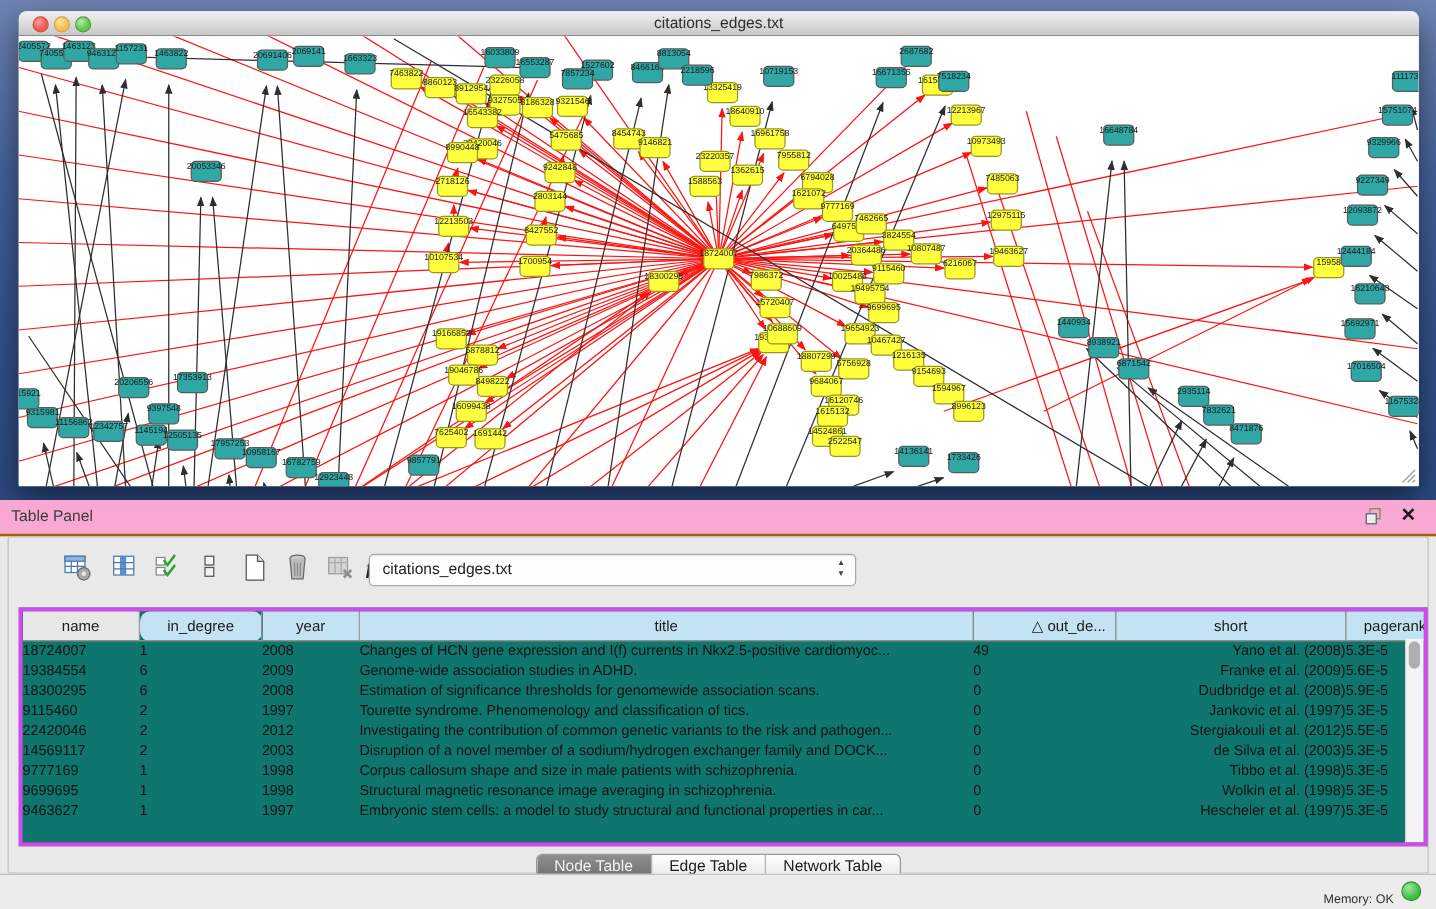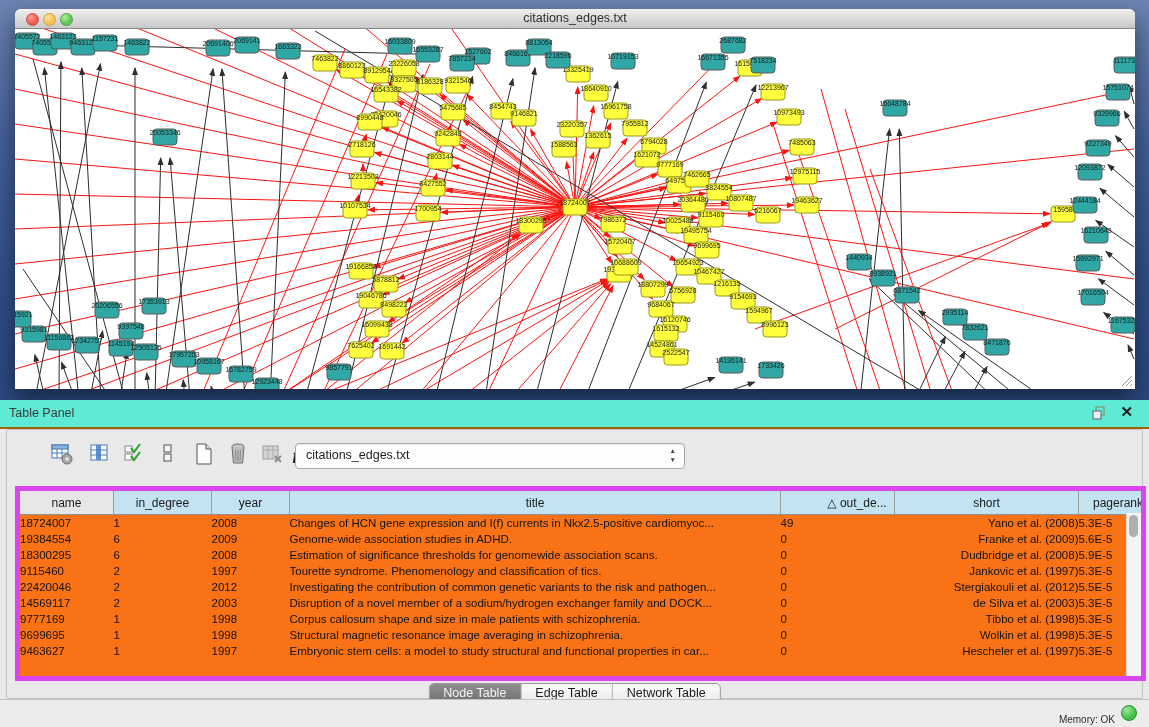--- a/index.html
+++ b/index.html
@@ -18,38 +18,38 @@
   .wtitle{position:absolute;left:0;right:0;top:2px;text-align:center;font-size:12.5px;color:#2E2E2E;}
   .tl{position:absolute;top:4px;width:11px;height:11px;border-radius:50%;display:block;}
   .tl.red{left:11px;background:radial-gradient(circle at 35% 30%,#FF9C93,#EC5A50 60%);border:1px solid #CE4A41;}
   .tl.yellow{left:28px;background:radial-gradient(circle at 35% 30%,#FFE2A0,#F5BE4E 60%);border:1px solid #D6A23C;}
   .tl.green{left:45px;background:radial-gradient(circle at 35% 30%,#B0EFA0,#61C454 60%);border:1px solid #4AA53C;}
   .canvas{position:relative;width:1120px;height:360px;background:#fff;overflow:hidden;}
   .grip{position:absolute;right:2px;bottom:2px;}
 
   
   .table-panel{position:absolute;left:0;top:400px;width:1149px;height:327px;background:#E9E9E9;}
-  .panel-header{position:relative;height:27px;background:#5eead4;border-bottom:2px solid #a16207;}
+  .panel-header{position:relative;height:27px;background:#f9a8d4;border-bottom:2px solid #a16207;}
   .panel-title{position:absolute;left:9px;top:6px;font-size:12.5px;color:#3C3C3C;}
   .ph-float{position:absolute;right:42px;top:5px;cursor:pointer;}
   .ph-close{position:absolute;right:16px;top:3px;font-size:15px;font-weight:bold;color:#1C1C1C;cursor:pointer;}
   .panel-inset{position:absolute;left:6px;top:29px;width:1135px;height:268px;
                border:1px solid #C2C2C2;border-radius:2px;background:#E9E9E9;}
 
   .toolbar{position:absolute;left:0;top:6px;height:40px;width:100%;}
   .tbtn{position:absolute;top:4px;width:30px;height:30px;border:none;background:transparent;
         padding:0;cursor:pointer;}
   .fx{font-family:"Liberation Serif",serif;font-style:italic;font-weight:bold;font-size:15px;color:#222;}
   .combo{position:absolute;left:288px;top:7px;width:388px;height:24px;background:#FDFDFD;
          border:1px solid #A9A9A9;border-radius:4px;box-shadow:inset 0 1px 1px rgba(0,0,0,.08);cursor:pointer;}
   .combo .val{position:absolute;left:10px;top:4px;font-size:12.5px;color:#1E1E1E;}
   .combo .steppers{position:absolute;right:8px;top:2px;font-size:6.5px;color:#444;line-height:9px;text-align:center;}
 
   .tablewrap{position:absolute;left:8px;top:56px;width:1121px;height:185px;
-             background:#f97316;border:5px solid #d946ef;overflow:hidden;}
+             background:#0f766e;border:3px solid #d946ef;overflow:hidden;}
   table.grid{border-collapse:collapse;table-layout:fixed;width:1107px;}
   table.grid th{height:21px;font-size:12px;font-weight:normal;color:#1A1A1A;text-align:center;
                 border-bottom:1px solid #8F8F8F;border-left:1px solid #9B9B9B;cursor:pointer;
                 overflow:hidden;white-space:nowrap;}
   table.grid th:first-child{border-left:none;}
   th.hgray{background:#E7E7E7;}
   th.hblue{background:#C3E2F2;}
   th.hfill{background:#fff;border-left:1px solid #9B9B9B;border-bottom:1px solid #8F8F8F;}
   table.grid td{height:16px;font-size:11.5px;color:#121212;white-space:nowrap;overflow:hidden;padding:0;}
   td.c0{padding-left:5px;}
@@ -856,21 +856,21 @@
         <span class="val">citations_edges.txt</span>
         <span class="steppers">▲<br>▼</span>
       </div>
     </div>
 
     <div class="tablewrap">
       <table class="grid">
         <thead>
             <tr id="thead-row">
               <th class="hgray" style="width: 91px;">name</th>
-              <th class="hblue" style="width: 95px;">in_degree</th>
+              <th class="hblue" style="width: 95px; border-radius: 8px;">in_degree</th>
               <th class="hblue" style="width: 75px;">year</th>
               <th class="hblue" style="width: 488px;">title</th>
               <th class="hblue" style="width: 72px; padding-left: 40px;">△ out_de...</th>
               <th class="hblue" style="width: 181px;">short</th>
               <th class="hblue" style="width: 76px;">pagerank</th>
               <th class="hfill"></th>
             </tr>
           </thead>
         <tbody id="tbody">
             <tr>

